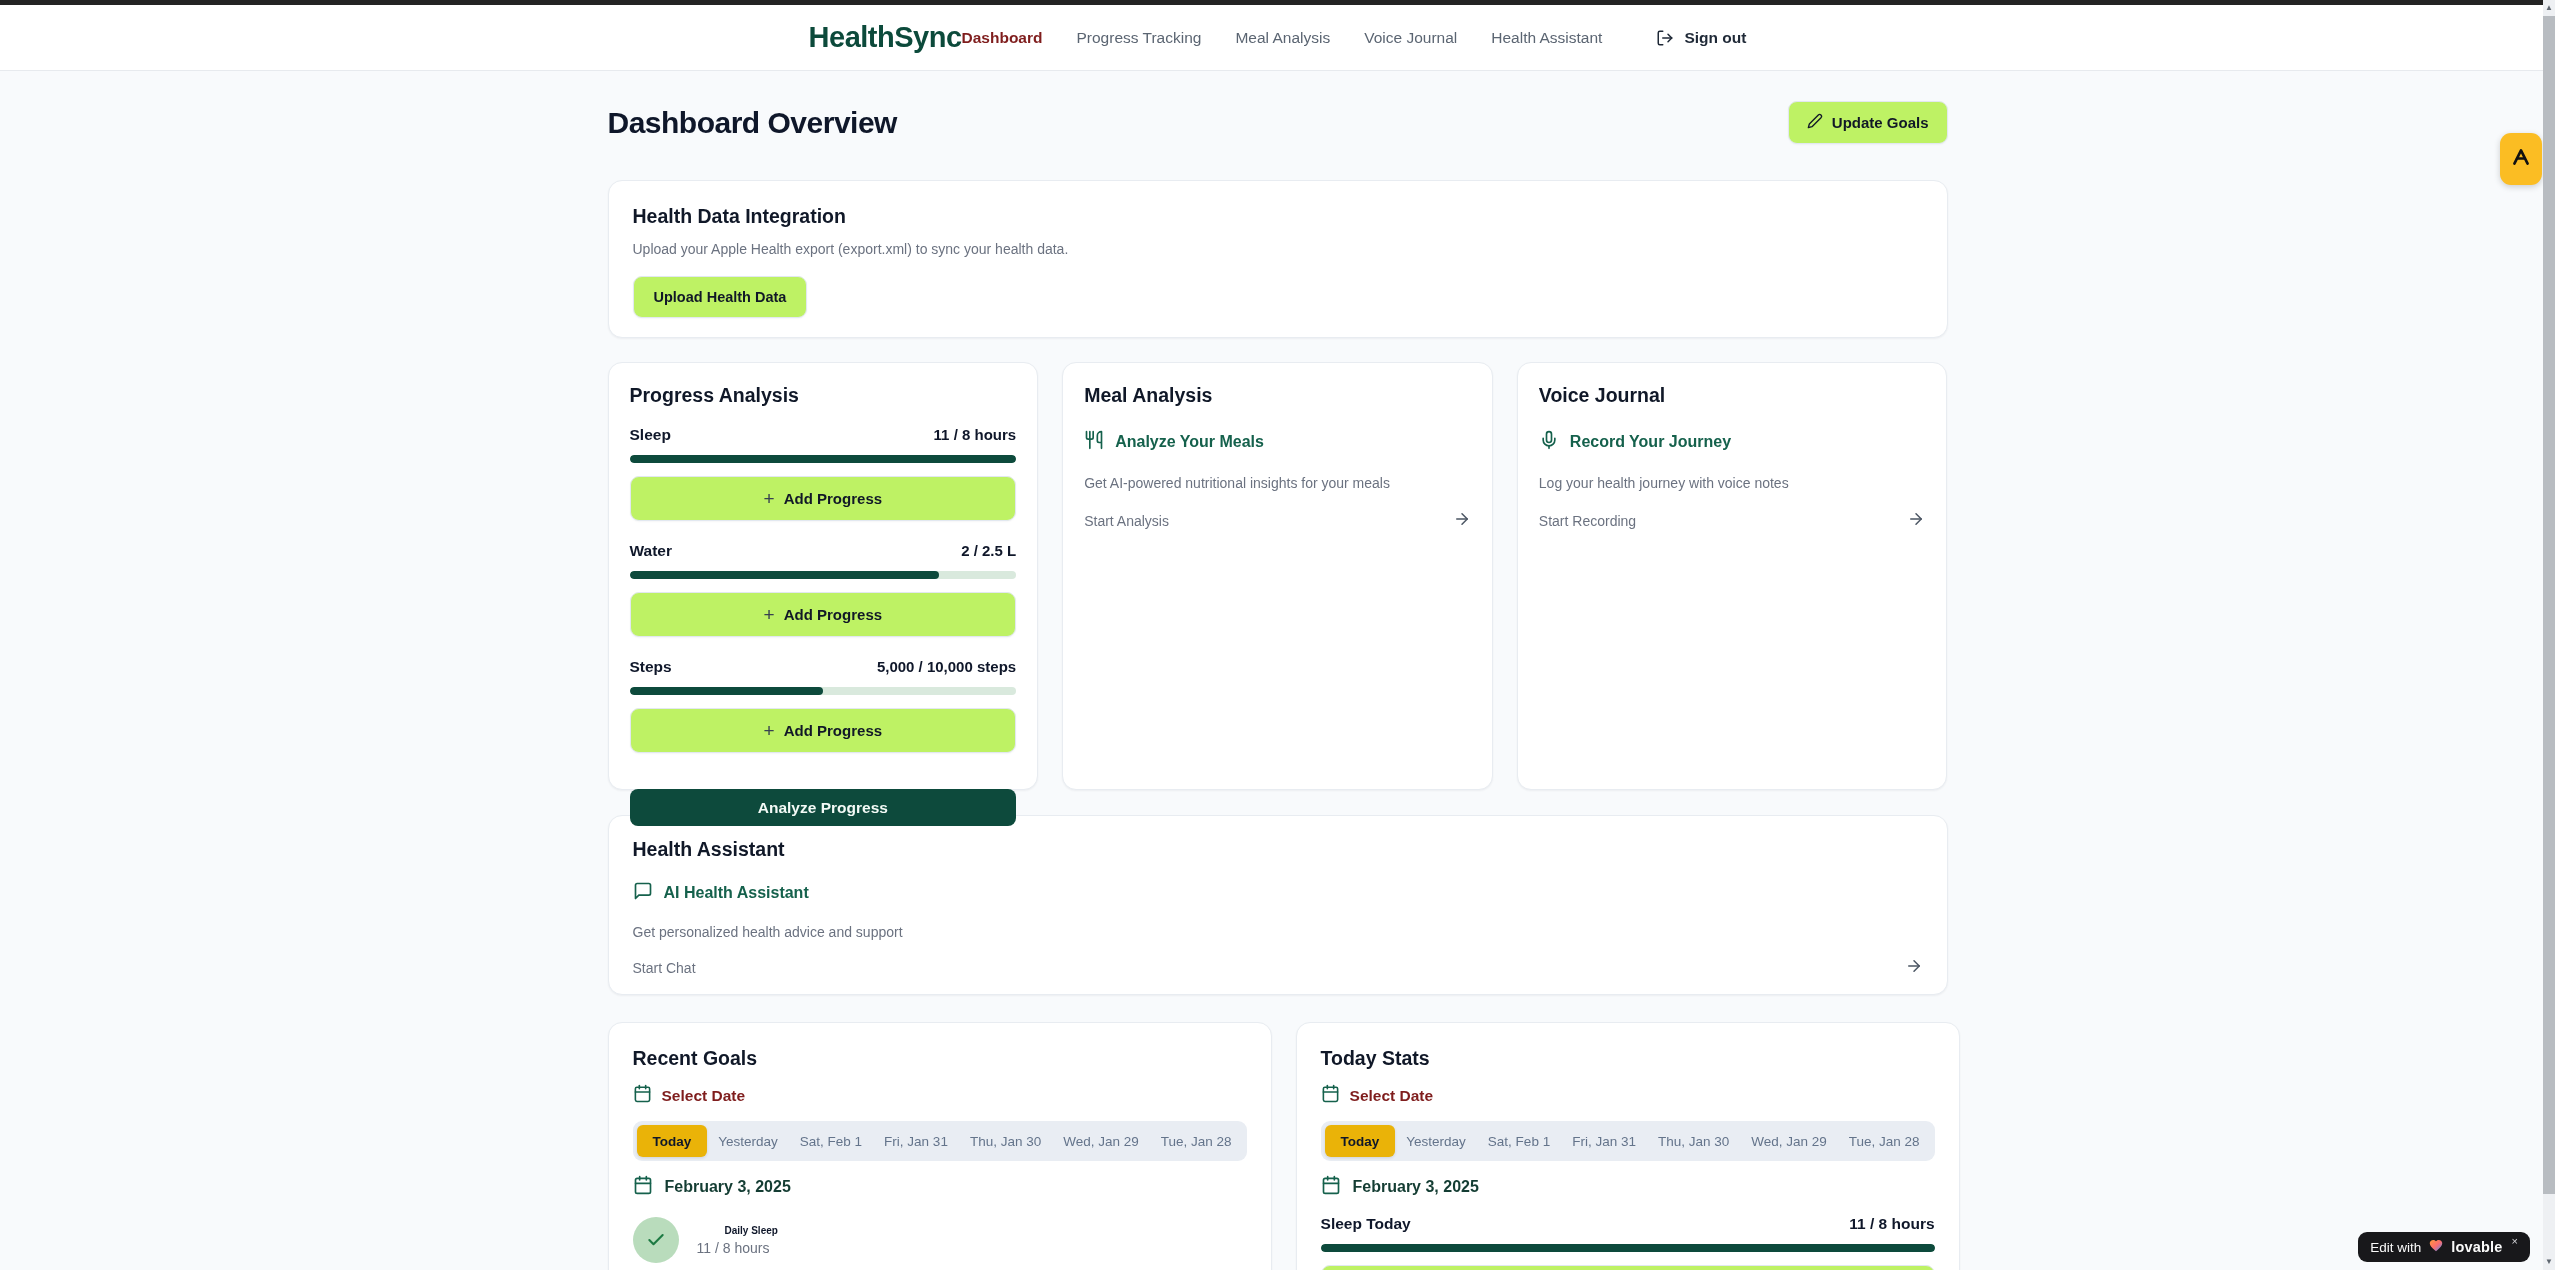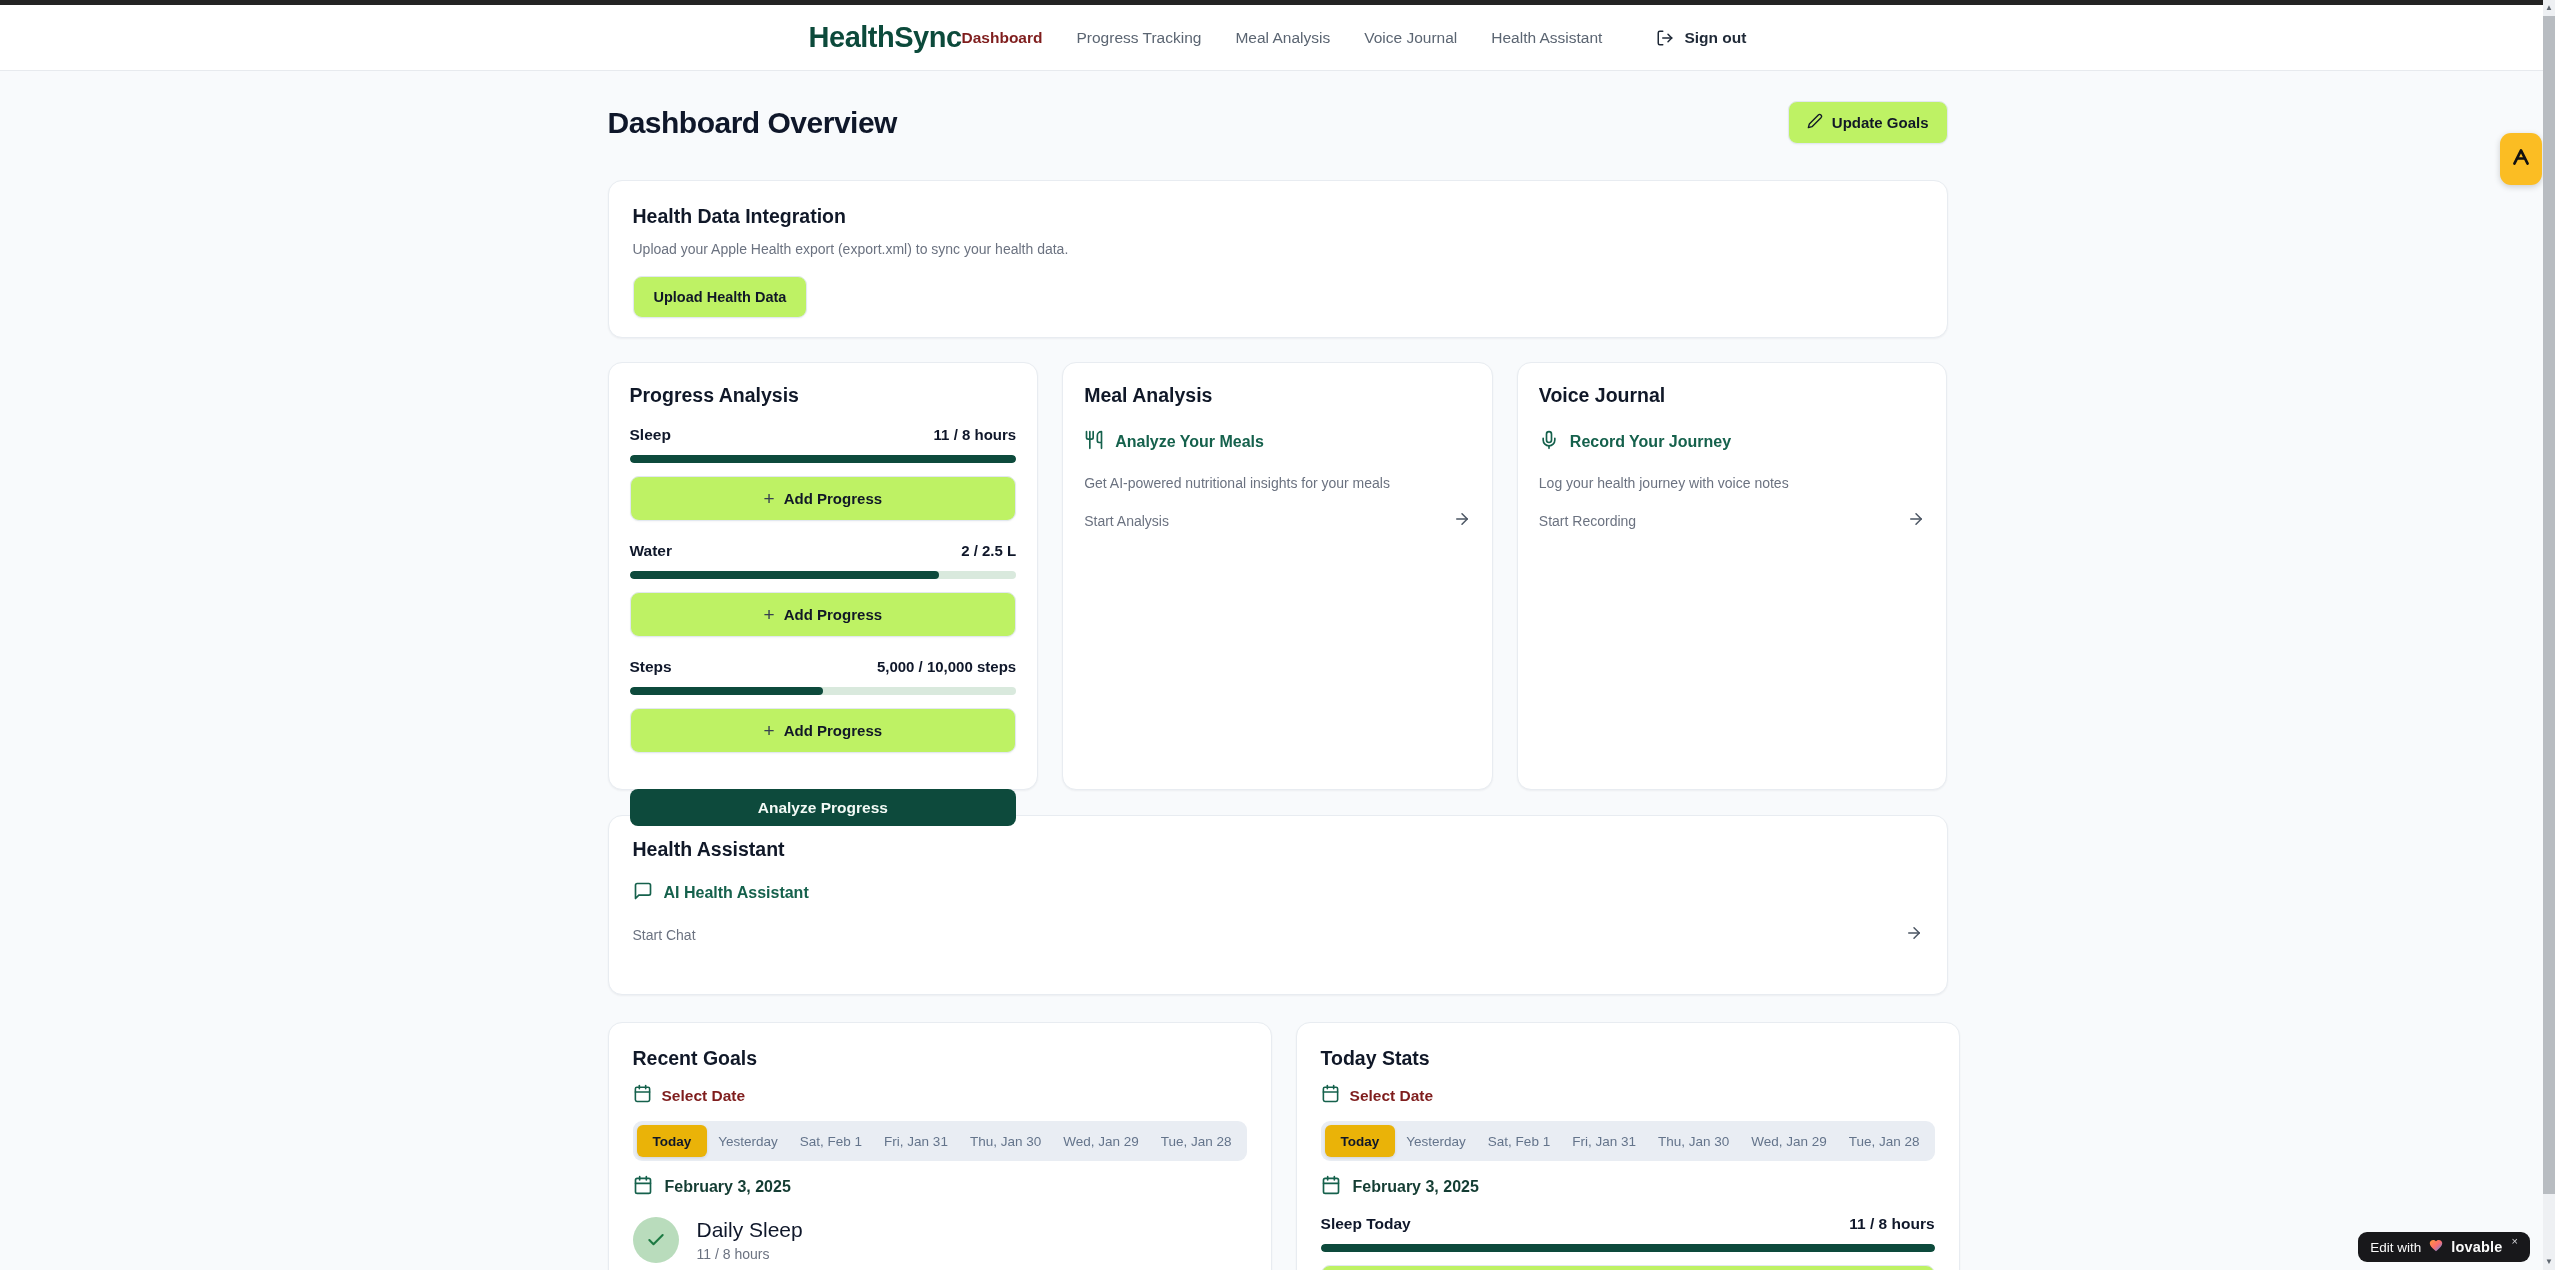--- a/index.html
+++ b/index.html
@@ -57,21 +57,21 @@
   .grid2 { display:grid; grid-template-columns:1fr 1fr; gap:24px; }
   .grid2 .card { height:420px; padding:24px; }
   .grid2 .card-title { margin-bottom:14px; }
   .select-date { display:flex; align-items:center; gap:10px; color:#7f1d1d; font-size:15.5px; font-weight:650; margin-bottom:14px; cursor:pointer; }
   .tabs { height:40px; background:#e9edf3; border-radius:9px; padding:4px; display:flex; align-items:stretch; justify-content:space-between; margin-bottom:14px; }
   .tab { display:flex; align-items:center; padding:0 11px; font-size:13.5px; color:#64748b; border-radius:6px; white-space:nowrap; cursor:pointer; }
   .tab.active { background:#eab308; color:#0f172a; font-weight:650; box-shadow:0 1px 3px rgba(16,24,40,.12); padding:0 16px; }
   .date-row { display:flex; align-items:center; gap:12px; color:#143d33; font-size:16px; font-weight:650; margin-bottom:16px; }
   .goal-item { display:flex; align-items:center; gap:18px; margin-top:18px; }
   .goal-check { width:46px; height:46px; border-radius:50%; background:#b9dcbc; display:flex; align-items:center; justify-content:center; color:#1d7a43; }
-  .goal-name { font-size:21px; font-weight:400; }
+  .goal-name { font-size:10px; font-weight:700;margin-left:28px; }
   .goal-value { font-size:14px; color:#6b7280; margin-top:4px; }
   .stat-label-row { display:flex; justify-content:space-between; align-items:baseline; font-size:15.5px; font-weight:650; margin-top:16px; }
   
   .scrollbar { position:absolute; right:0; top:0; width:12px; height:1270px; background:#eef0f3; z-index:50; }
   .scroll-thumb { position:absolute; top:16px; left:0; width:12px; height:1178px; background:#b8bcc1; }
   .scroll-arrow { position:absolute; left:0; width:12px; text-align:center; font-size:8px; color:#5f6770; line-height:14px; cursor:pointer; }
   .scroll-arrow.up { top:1px; }
   .scroll-arrow.down { bottom:1px; }
   .bolt-btn { position:absolute; right:13px; top:133px; width:42px; height:52px; background:#fbbd23; border-radius:11px; display:flex; align-items:center; justify-content:center; box-shadow:0 2px 6px rgba(0,0,0,.18); cursor:pointer; z-index:40; }
   .lovable-badge { position:absolute; right:25px; bottom:8px; height:30px; background:#18181b; color:#fafafa; border-radius:9px; display:flex; align-items:center; gap:7px; padding:0 12px; font-size:13.5px; z-index:40; cursor:pointer; }
@@ -214,20 +214,21 @@
   </section>
 
   <section class="card assistant-card">
     <div class="card-title">Health Assistant</div>
     <div class="link-row">
       <span><svg width="20" height="20" viewBox="0 0 24 24" fill="none" stroke="#15614c" stroke-width="2" stroke-linecap="round" stroke-linejoin="round">
             <path d="M21 15a2 2 0 0 1-2 2H7l-4 4V5a2 2 0 0 1 2-2h14a2 2 0 0 1 2 2Z"></path>
           </svg></span>
       <span>AI Health Assistant</span>
     </div>
+    <div class="feature-desc">Get personalized health advice and support</div>
     <div class="action-row">
       <span>Start Chat</span>
       <span><svg width="18" height="18" viewBox="0 0 24 24" fill="none" stroke="currentColor" stroke-width="2" stroke-linecap="round" stroke-linejoin="round">
             <line x1="5" y1="12" x2="19" y2="12"></line>
             <polyline points="12 5 19 12 12 19"></polyline>
           </svg></span>
     </div>
   </section>
 
   <section class="grid2">

